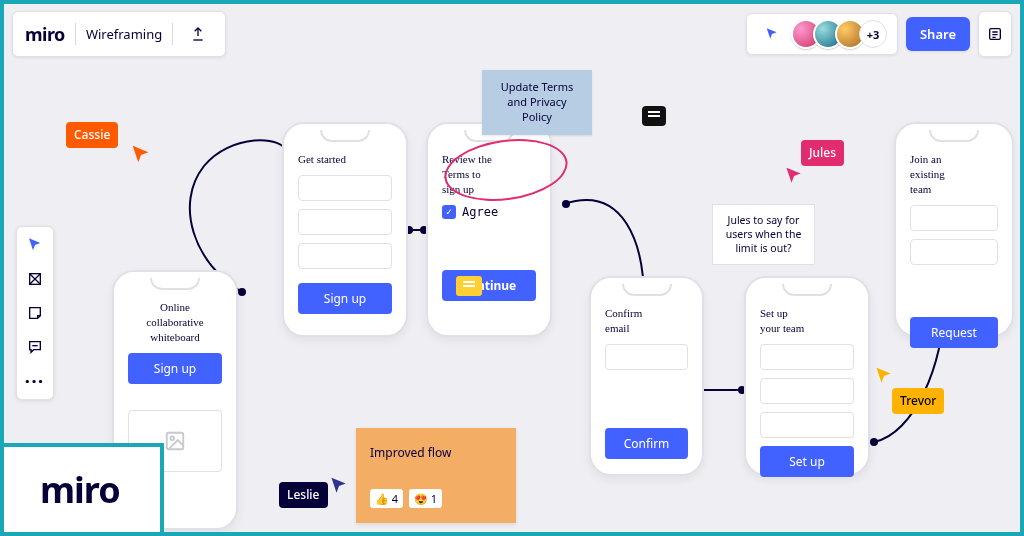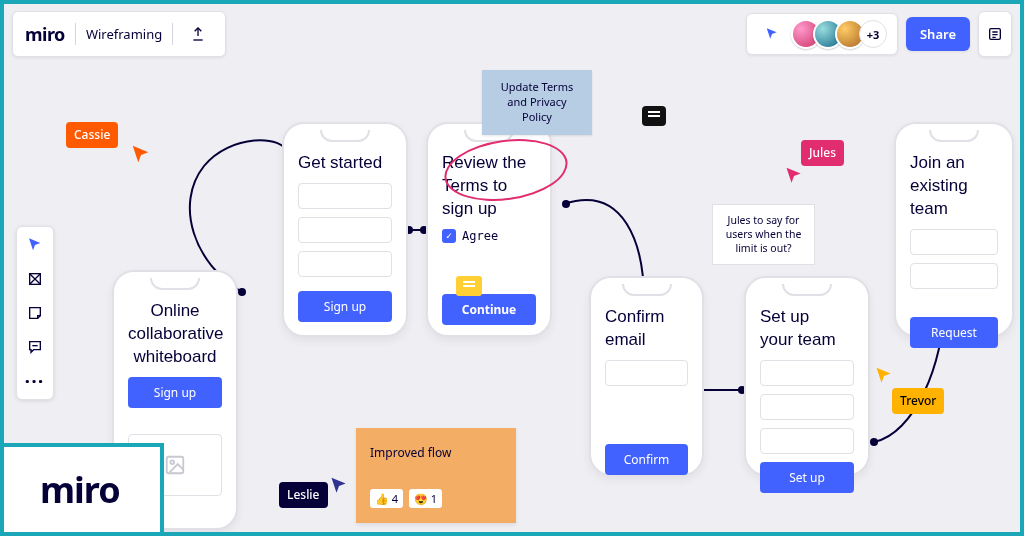--- a/index.html
+++ b/index.html
@@ -34,21 +34,21 @@
   .sqicon{width:30px;display:flex;align-items:center;justify-content:center;}
   
   .toolbar{position:absolute;left:12px;top:222px;background:var(--card);border-radius:6px;border:1px solid var(--border);box-shadow:0 1px 4px rgba(0,0,0,.1);padding:6px;display:flex;flex-direction:column;gap:10px;}
   .tool{width:24px;height:24px;display:flex;align-items:center;justify-content:center;cursor:pointer;}
   
   .user-tag{position:absolute;font-size:12px;color:#fff;padding:4px 8px 5px;border-radius:4px;font-weight:500;}
   .cursor{position:absolute;}
   
   .phone{position:absolute;background:var(--card);border:2px solid var(--border);border-radius:22px;box-shadow:0 4px 10px rgba(0,0,0,.06);padding:18px 14px 14px 14px;box-sizing:border-box;}
   .notch{position:absolute;top:6px;left:50%;transform:translateX(-50%);width:46px;height:10px;border:2px solid var(--border);border-top:none;border-radius:0 0 12px 12px;background:var(--card);}
-  .ph-title{font-family:Liberation Sans, sans-serif;font-size:17px;line-height:1.35;margin-bottom:8px;}
+  .ph-title{font-family:Liberation Serif, serif;font-size:11px;line-height:1.35;margin-bottom:8px;}
   .field{height:24px;border:1px solid var(--border);border-radius:4px;margin-bottom:8px;}
   .btn{background:var(--blue);color:#fff;border-radius:4px;text-align:center;padding:7px 0;font-size:12px;cursor:pointer;}
   .img-ph{height:60px;border:1px solid var(--border);border-radius:4px;display:flex;align-items:center;justify-content:center;color:#bbb;}
   .chk{display:flex;align-items:center;gap:6px;font-family:var(--mono);font-size:12px;}
   .chkmark{width:14px;height:14px;background:var(--blue);border-radius:3px;display:flex;align-items:center;justify-content:center;color:#fff;font-size:10px;}
   
   .sticky{position:absolute;background:var(--sticky);padding:10px;font-size:11px;text-align:center;line-height:1.35;width:90px;box-shadow:0 1px 2px rgba(0,0,0,.1);}
   .note{position:absolute;background:#fff;border:1px solid var(--border);padding:8px;font-size:10.5px;text-align:center;line-height:1.35;width:85px;}
   .bigsticky{position:absolute;background:var(--sandy);padding:16px 14px;box-shadow:0 2px 4px rgba(0,0,0,.08);width:160px;}
   .bigsticky-title{font-size:12px;}
@@ -249,21 +249,21 @@
     <div class="btn" style="margin-top:4px;">Set up</div>
   </div>
 
   <div class="phone" style="left:890px;top:118px;width:120px;height:215px;">
     <div class="notch"></div>
     <div class="ph-title" style="margin-top:10px;white-space:pre-line;">Join an
 existing
 team</div>
     <div class="field"></div>
     <div class="field"></div>
-    <div class="btn" style="margin-top:28px;">Request</div>
+    <div class="btn" style="margin-top:52px;">Request</div>
   </div>
 
   <div class="bigsticky" style="left:352px;top:424px;height:95px;box-sizing:border-box;">
     <div class="bigsticky-title">Improved flow</div>
     <div class="reactions">
       <div class="react">
           <span>👍</span>
           <span>4</span>
         </div>
       <div class="react">

